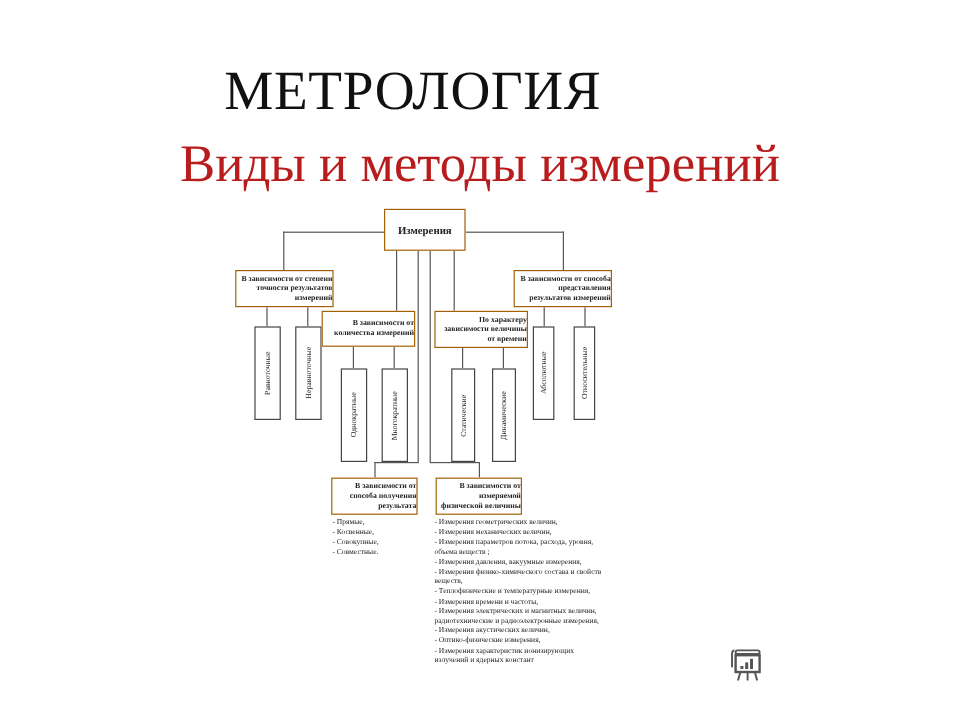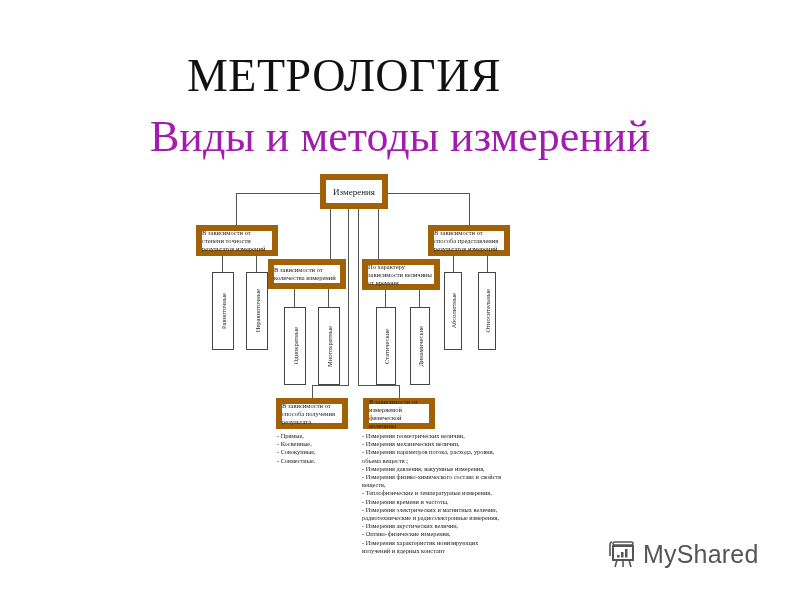--- a/index.html
+++ b/index.html
@@ -6,26 +6,26 @@
   body {
     width: 800px; height: 600px; background: #ffffff; position: relative; overflow: hidden;
     font-family: "Liberation Serif", "DejaVu Serif", serif; color: #111;
   }
   .title {
     position: absolute; left: 0; width: 688px; text-align: center; top: 50px;
     font-size: 46px; line-height: 52px; letter-spacing: 0.5px; color: #111;
   }
   .subtitle {
     position: absolute; left: 0; width: 800px; text-align: center; top: 112px;
-    font-size: 44px; line-height: 50px; color: #a21caf;
+    font-size: 44px; line-height: 50px; color: #b91c1c;
   }
   .box {
-    position: absolute; border: 6px solid #a16207; background: #fff; box-sizing: border-box;
-    display: flex; align-items: center; justify-content: center; text-align: left;
-    font-size: 6.5px; line-height: 8px; color: #222;
+    position: absolute; border: 1px solid #a16207; background: #fff; box-sizing: border-box;
+    display: flex; align-items: center; justify-content: center; text-align: right;
+    font-size: 6.5px; line-height: 8px; color: #222; font-weight: bold;
   }
   .box.root { font-size: 9px; }
   .vbox {
     position: absolute; border: 1px solid #444; background: #fff; box-sizing: border-box;
     display: flex; align-items: center; justify-content: center;
   }
   .vbox span {
     writing-mode: vertical-rl; transform: rotate(180deg);
     font-size: 6.5px; color: #222; white-space: nowrap;
   }
@@ -159,14 +159,13 @@
     <path d="M5 4 Q3 4 3 7 L3 18" fill="none" stroke="#555" stroke-width="1.6"></path>
     <rect x="6" y="4" width="20" height="3" rx="1.5" fill="none" stroke="#555" stroke-width="1.6"></rect>
     <rect x="6" y="8" width="20" height="14" fill="none" stroke="#555" stroke-width="2"></rect>
     <rect x="10" y="17" width="2.5" height="2.5" fill="#555"></rect>
     <rect x="14" y="14" width="2.5" height="5.5" fill="#555"></rect>
     <rect x="18" y="11" width="2.5" height="8.5" fill="#555"></rect>
     <line x1="10" y1="22" x2="8" y2="29" stroke="#555" stroke-width="1.6"></line>
     <line x1="16" y1="22" x2="16" y2="29" stroke="#555" stroke-width="1.6"></line>
     <line x1="22" y1="22" x2="24" y2="29" stroke="#555" stroke-width="1.6"></line>
   </svg>
-  <span class="logo-text">MyShared</span>
 </div>
 
 </body></html>

